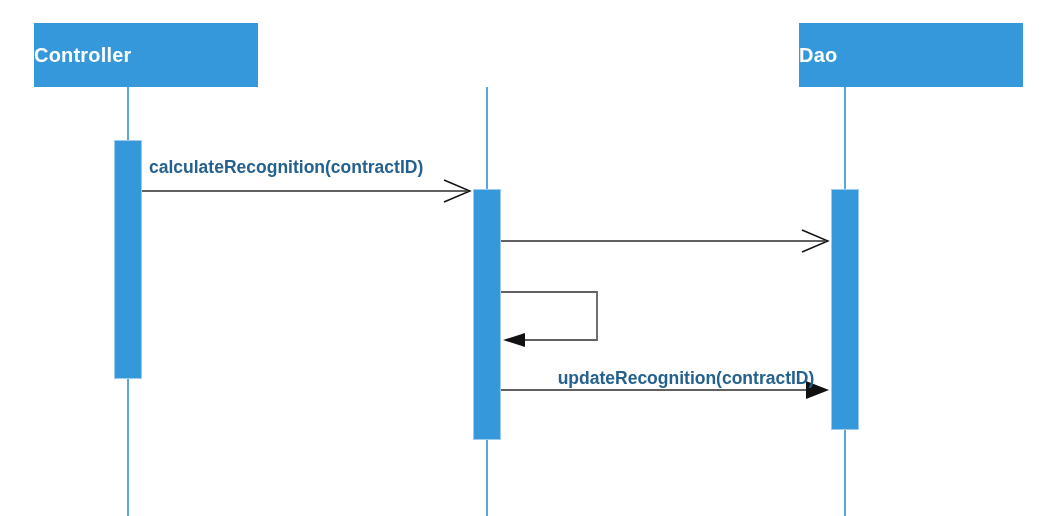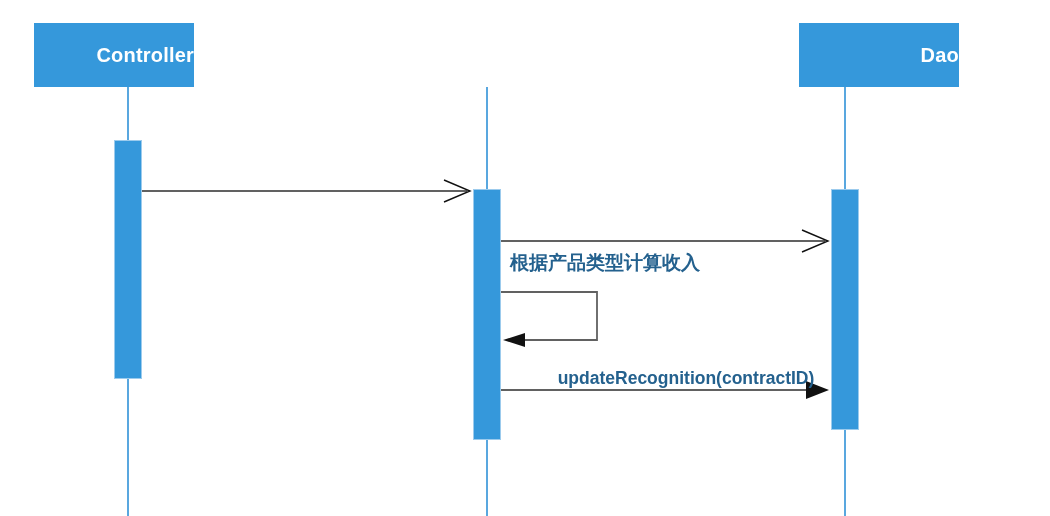--- a/index.html
+++ b/index.html
@@ -19,26 +19,26 @@
   .canvas{
     position:relative;
     width:1050px;
     height:516px;
     background:var(--background);
     overflow:hidden;
   }
   .actor{
     position:absolute;
     top:23px;
-    width:160px;
+    width:224px;
     height:64px;
     background:var(--actor-fill);
     display:flex;
     align-items:center;
-    justify-content:flex-end;
+    justify-content:flex-start;
   }
   .actor span{
     color:var(--actor-text);
     font-size:20px;
     font-weight:bold;
     letter-spacing:0.2px;
   }
   .lifeline{
     position:absolute;
     top:87px;
@@ -99,16 +99,16 @@
     <line x1="501" y1="241" x2="825" y2="241" stroke="var(--arrow-line)" stroke-width="2"></line>
     <path d="M802,230 L828,241 L802,252" fill="none" stroke="var(--arrow-head)" stroke-width="1.4"></path>
 
     <polyline points="501,292 597,292 597,340 524,340" fill="none" stroke="var(--arrow-line)" stroke-width="1.8"></polyline>
     <polygon points="503,340 525,333 525,347" fill="var(--arrow-head)"></polygon>
 
     <line x1="501" y1="390" x2="808" y2="390" stroke="var(--arrow-line)" stroke-width="2"></line>
     <polygon points="829,390 806,381 806,399" fill="var(--arrow-head)"></polygon>
   </svg>
 
-  <div class="msg cjk" style="left:510px;top:250px;">根据产品类型计算收入</div>
+  <div class="msg" style="left:149px;top:157px;width:320px;text-align:left;">calculateRecognition(contractID)</div>
   <div class="msg" style="left:531px;top:368px;width:310px;text-align:center;">updateRecognition(contractID)</div>
 
 </div>
 
 </body></html>

